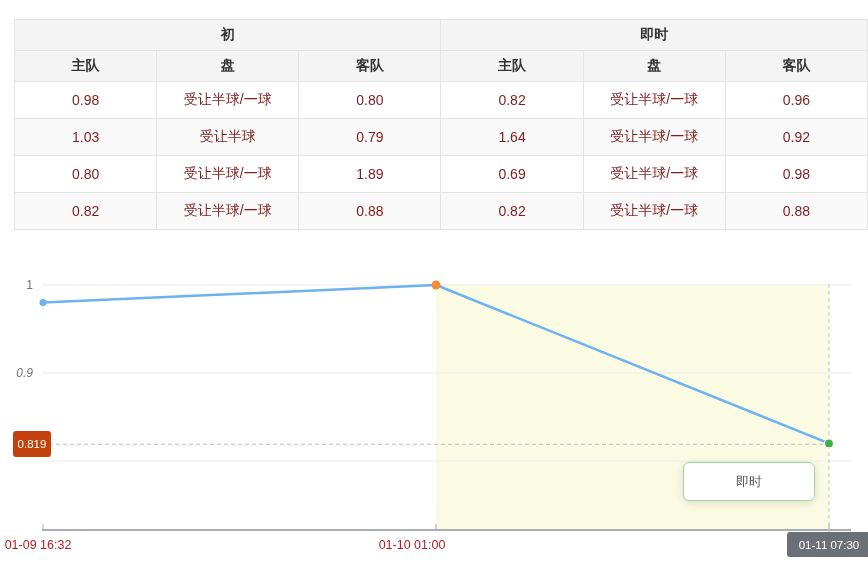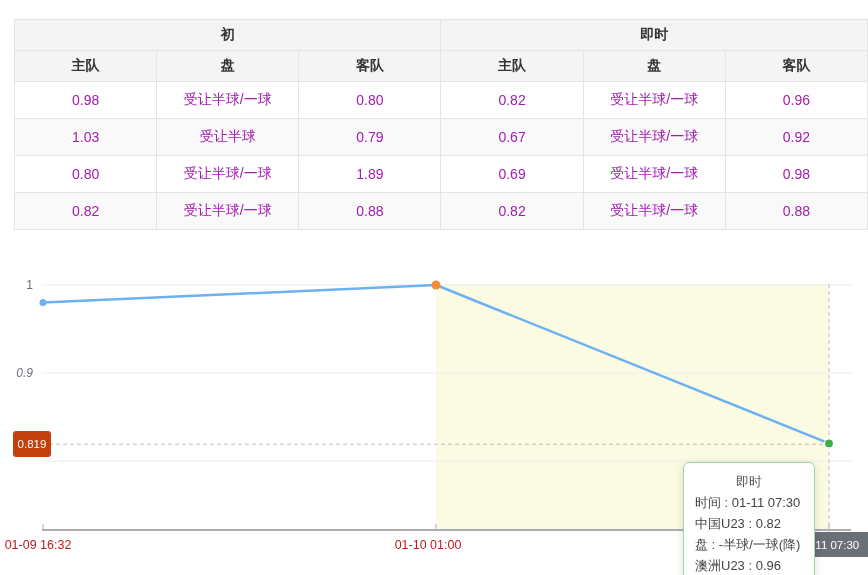--- a/index.html
+++ b/index.html
@@ -10,21 +10,21 @@
   .stage{position:absolute;inset:0;}
   
   table.odds{
     position:absolute;left:14px;top:19px;width:854px;z-index:3;
     border-collapse:collapse;table-layout:fixed;background:#fff;
   }
   table.odds th,table.odds td{
     border:1px solid #e4e4e4;text-align:center;font-size:14px;padding:0;
   }
   table.odds thead th{background:#f4f4f4;color:#333;height:30px;font-weight:700;}
-  table.odds tbody td{color:#a21caf;height:36px;background:#fff;}
+  table.odds tbody td{color:#7f1d1d;height:36px;background:#fff;}
   table.odds tbody tr:nth-child(even) td{background:#f9f9f9;}
   
   #chart-svg{position:absolute;left:0;top:0;z-index:1;}
   .ylabel{
     position:absolute;left:0;width:33px;text-align:right;
     font-size:12px;color:#6e7079;z-index:2;
   }
   .xlabel{
     position:absolute;top:538px;transform:translateX(-50%);
     font-size:12.5px;color:#b91c1c;white-space:nowrap;z-index:2;
@@ -71,21 +71,21 @@
           <td>受让半球/一球</td>
           <td>0.80</td>
           <td>0.82</td>
           <td>受让半球/一球</td>
           <td>0.96</td>
         </tr>
         <tr>
           <td>1.03</td>
           <td>受让半球</td>
           <td>0.79</td>
-          <td>0.67</td>
+          <td>1.64</td>
           <td>受让半球/一球</td>
           <td>0.92</td>
         </tr>
         <tr>
           <td>0.80</td>
           <td>受让半球/一球</td>
           <td>1.89</td>
           <td>0.69</td>
           <td>受让半球/一球</td>
           <td>0.98</td>
@@ -117,27 +117,21 @@
       <circle cx="436" cy="285" r="4.5" fill="#f68c39" stroke="#fff" stroke-width="0"></circle>
       <circle cx="829" cy="443.40000000000003" r="4.5" fill="#3fae46" stroke="#fff" stroke-width="1.2"></circle>
     </svg>
 
   <div class="badge" id="ybadge" style="background: #c2410c;">0.819</div>
 
   <div class="badge" id="xbadge" style="background: rgb(107, 112, 119);">01-11 07:30</div>
 
   <div class="tooltip" style="border-color: rgb(158, 216, 159);">
     <div class="tt-title">即时</div>
-    <div class="tt-lines">
-        <div class="tt-line">时间 : 01-11 07:30</div>
-        <div class="tt-line">中国U23 : 0.82</div>
-        <div class="tt-line">盘 : -半球/一球(降)</div>
-        <div class="tt-line">澳洲U23 : 0.96</div>
-      </div>
   </div>
 
 <div class="ylabel" style="top: 278px;">1</div>
     <div class="ylabel" style="top: 366px; font-style: italic;">0.9</div>
     <div class="ylabel" style="top: 438px; font-style: italic;">0.8</div>
     <div class="xlabel" style="left: 38px;">01-09 16:32</div>
-    <div class="xlabel" style="left: 428px;">01-10 01:00</div>
+    <div class="xlabel" style="left: 412px;">01-10 01:00</div>
     <div class="xlabel" style="left: 829px;">01-11 07:30</div>
   </div>
 
 </body></html>

